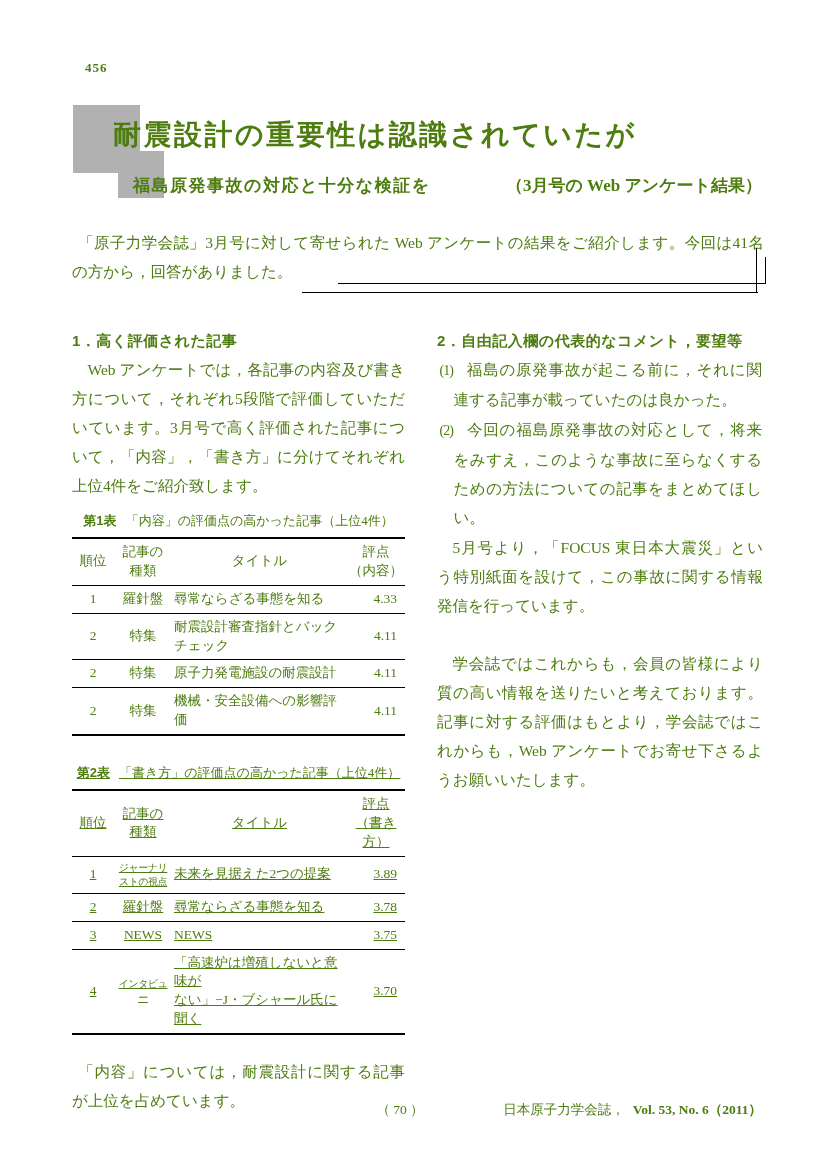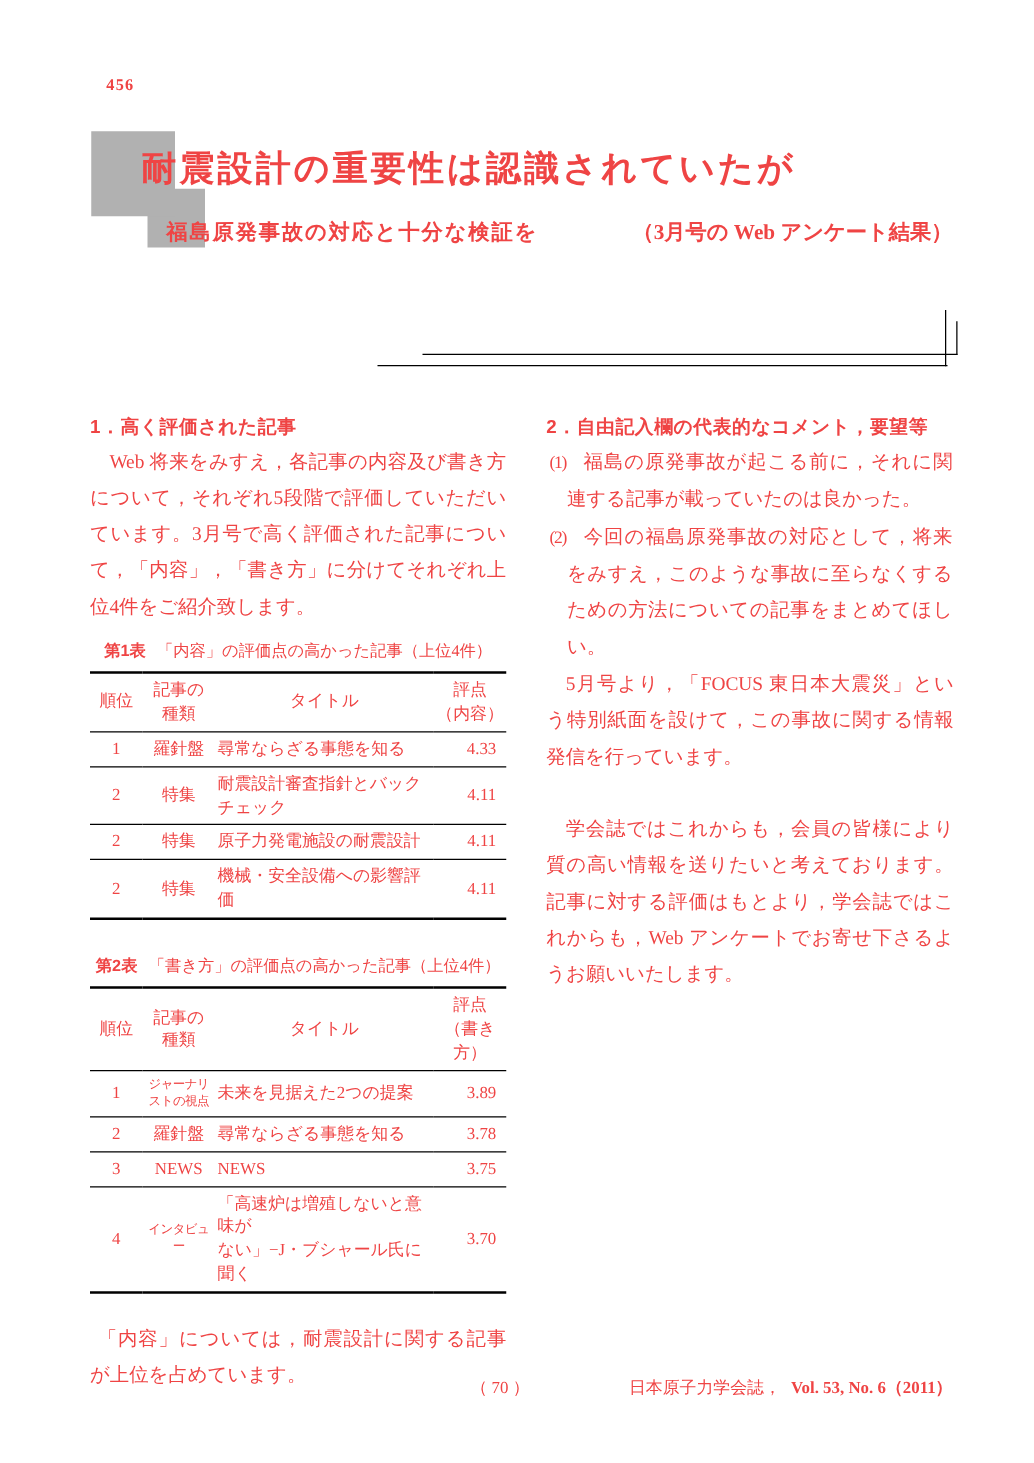--- a/index.html
+++ b/index.html
@@ -1,18 +1,18 @@
 <!DOCTYPE html>
 <html lang="ja"><head>
 <meta charset="utf-8">
 <style>
   html,body { margin:0; padding:0; background:#ffffff; }
   .page {
     position:relative; width:827px; height:1170px; background:#ffffff;
-    color:#ef4444; font-family:"Liberation Serif","DejaVu Serif",serif;
+    color:#4d7c0f; font-family:"Liberation Serif","DejaVu Serif",serif;
     overflow:hidden;
   }
   .folio {
     position:absolute; left:85px; top:60px;
     font-size:13px; font-weight:bold; letter-spacing:1px;
   }
   
   .sq-big   { position:absolute; left:73px;  top:105px; width:67px; height:68px; background:#b1b1b1; }
   .sq-small { position:absolute; left:118px; top:151px; width:46px; height:47px; background:#b1b1b1; }
   .title {
@@ -43,21 +43,21 @@
   .col-left  { position:absolute; left:72px;  top:332px; width:333px; }
   .col-right { position:absolute; left:437px; top:332px; width:326px; }
 
   .sec-h {
     margin:0 0 4px 0; font-family:"Liberation Sans","DejaVu Sans",sans-serif;
     font-size:15px; font-weight:bold; letter-spacing:0.5px;
   }
   .body-p { margin:0; font-size:15.5px; line-height:29px; text-align:justify; text-indent:1em; }
 
   .table-block { margin-top:12px; }
-  .table-block.second { margin-top:28px; }
+  .table-block.second { margin-top:28px;text-decoration:underline; }
   .tcap { text-align:center; font-size:13px; margin-bottom:7px; white-space:nowrap; }
   .tcap-label {
     font-family:"Liberation Sans","DejaVu Sans",sans-serif;
     font-weight:bold; margin-right:0.7em;
   }
   table.rank-table {
     width:100%; border-collapse:collapse; table-layout:fixed;
     border-top:2px solid #000; border-bottom:2px solid #000;
     font-size:13.5px;
   }
@@ -92,29 +92,30 @@
   <div class="folio">456</div>
 
   <div class="sq-small"></div>
   <div class="sq-big"></div>
   <h1 class="title" style="margin:0;">耐震設計の重要性は認識されていたが</h1>
   <div class="subtitle-row">
     <span class="subtitle">福島原発事故の対応と十分な検証を</span>
     <span class="subtitle-note">（3月号の Web アンケート結果）</span>
   </div>
 
+  <p class="intro">「原子力学会誌」3月号に対して寄せられた Web アンケートの結果をご紹介します。今回は41名の方から，回答がありました。</p>
 
   <div class="rule-a-h"></div>
   <div class="rule-a-v"></div>
   <div class="rule-b-h"></div>
   <div class="rule-b-v"></div>
 
   <div class="col-left">
     <h2 class="sec-h">1．高く評価された記事</h2>
-    <p class="body-p">Web 将来をみすえ，各記事の内容及び書き方について，それぞれ5段階で評価していただいています。3月号で高く評価された記事について，「内容」，「書き方」に分けてそれぞれ上位4件をご紹介致します。</p>
+    <p class="body-p">Web アンケートでは，各記事の内容及び書き方について，それぞれ5段階で評価していただいています。3月号で高く評価された記事について，「内容」，「書き方」に分けてそれぞれ上位4件をご紹介致します。</p>
 
     <div class="table-block">
       <div class="tcap">
         <span class="tcap-label">第1表</span><span>「内容」の評価点の高かった記事（上位4件）</span>
       </div>
       <table class="rank-table">
         <colgroup>
             <col style="width:42px">
             <col style="width:58px">
             <col style="width:175px">

